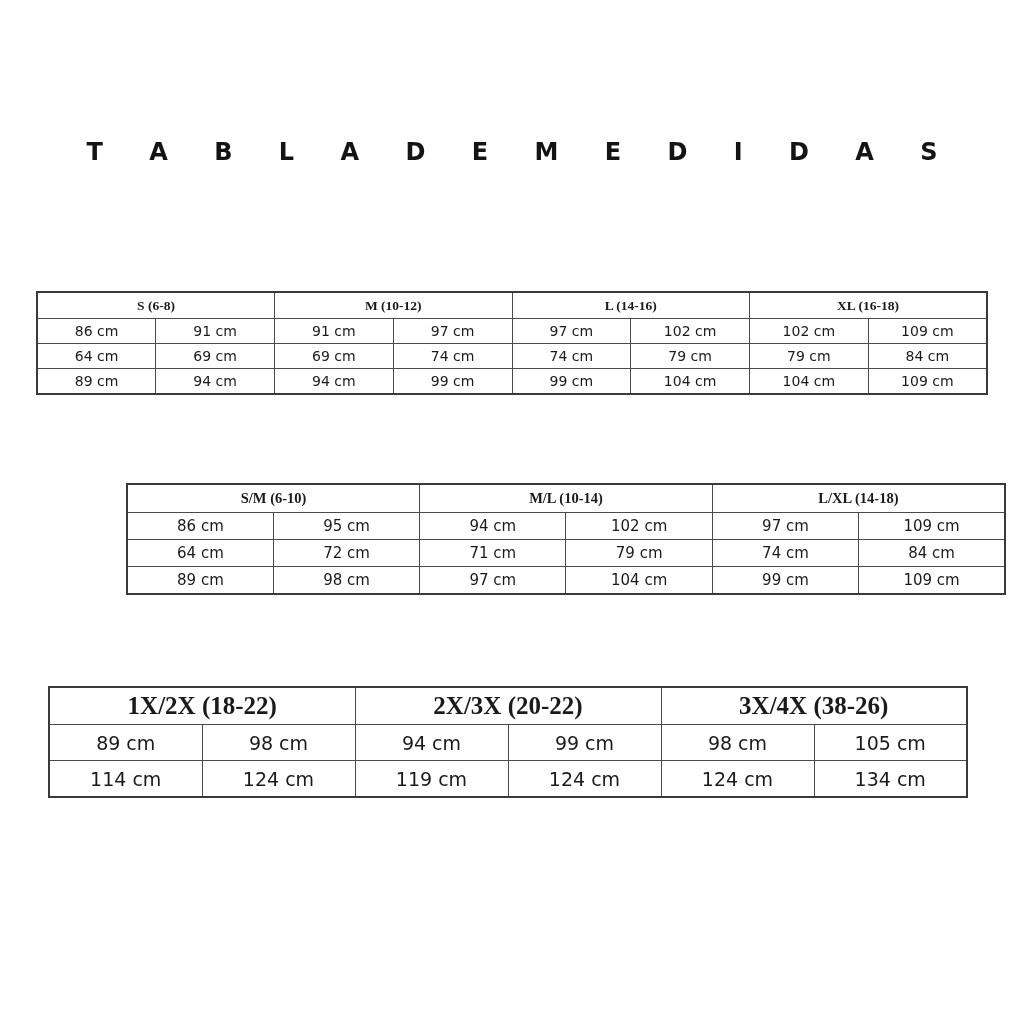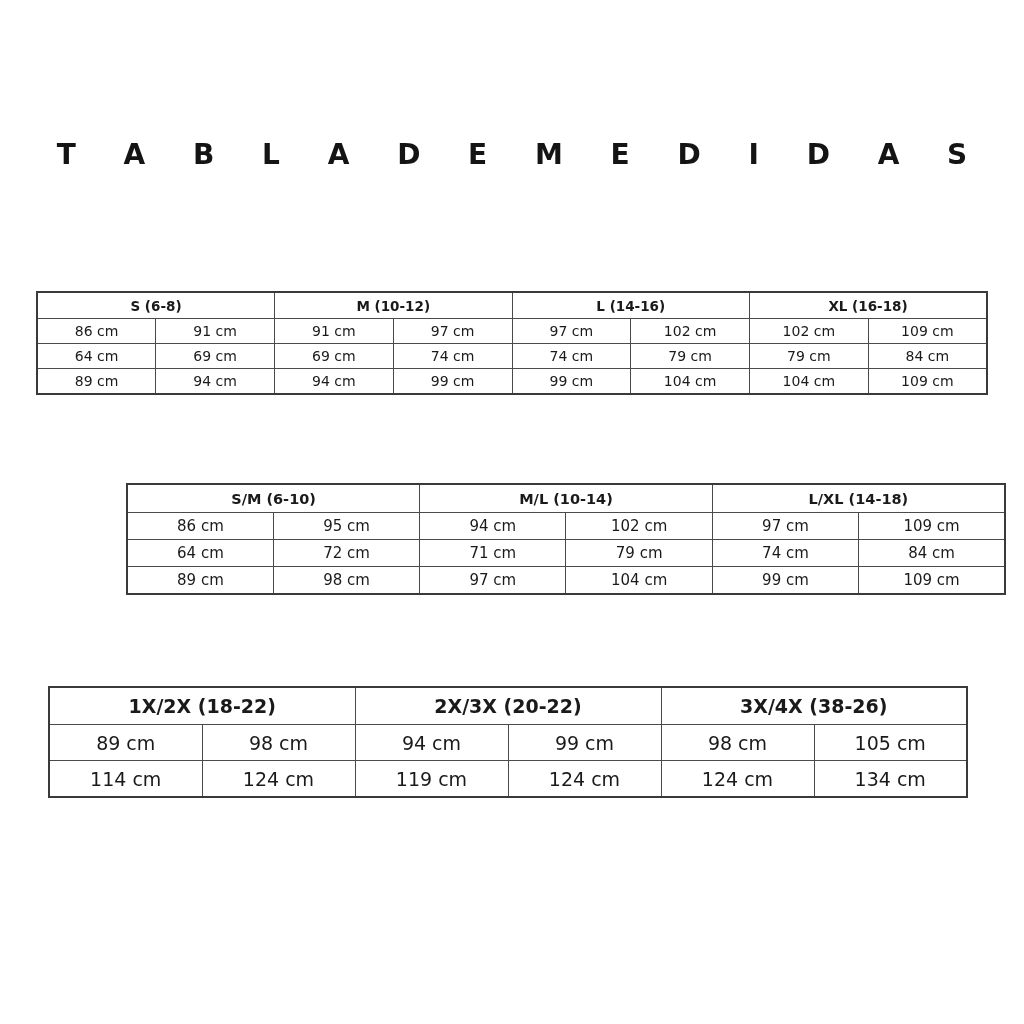--- a/index.html
+++ b/index.html
@@ -15,21 +15,21 @@
     position: relative;
     overflow: hidden;
   }
 
   .page-title {
     position: absolute;
     top: 138px;
     left: 0;
     width: 1024px;
     text-align: center;
-    font-size: 28px;
+    font-size: 24px;
     font-weight: 700;
     letter-spacing: 19px;
     text-indent: 19px;
     color: #141414;
     font-family: "DejaVu Sans", sans-serif;
   }
 
   table.size-table {
     position: absolute;
     border-collapse: collapse;
@@ -40,20 +40,21 @@
   table.size-table th {
     border: 1px solid #4a4a4a;
     text-align: center;
     vertical-align: middle;
     font-weight: normal;
     color: #1a1a1a;
     padding: 0;
   }
   table.size-table th {
     font-weight: bold;
+    font-family: Liberation Serif, serif;
   }
 
   
   #table-standard {
     left: 36px;
     top: 291px;
     width: 952px;
     border: 2px solid #3a3a3a;
   }
   #table-standard th {
@@ -83,21 +84,21 @@
 
   
   #table-plus {
     left: 48px;
     top: 686px;
     width: 920px;
     border: 2px solid #3a3a3a;
   }
   #table-plus th {
     height: 36px;
-    font-size: 19px;
+    font-size: 25px;
   }
   #table-plus td {
     height: 35px;
     font-size: 19px;
   }
 </style>
 </head>
 <body>
 
 <div class="page-title">T A B L A   D E   M E D I D A S</div>

